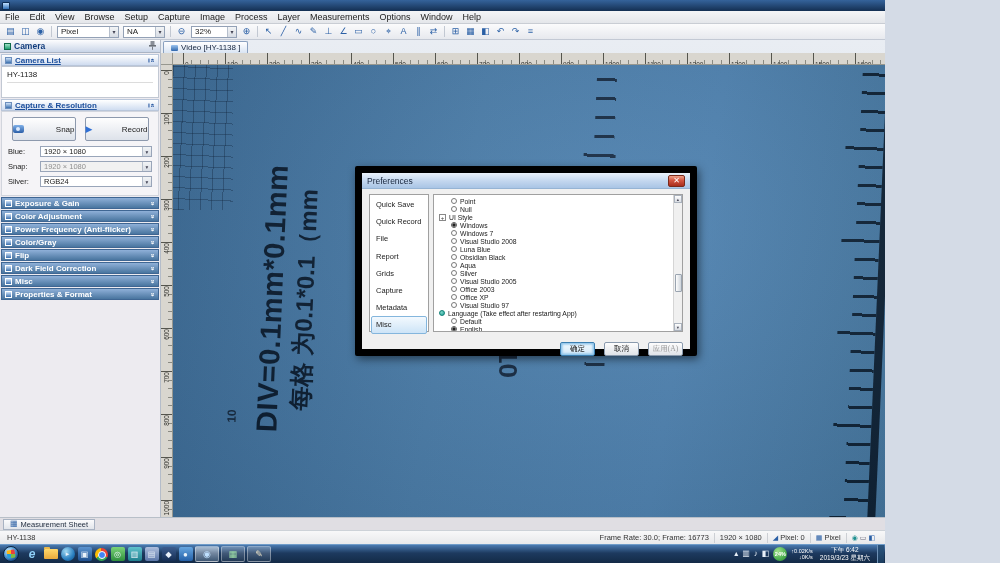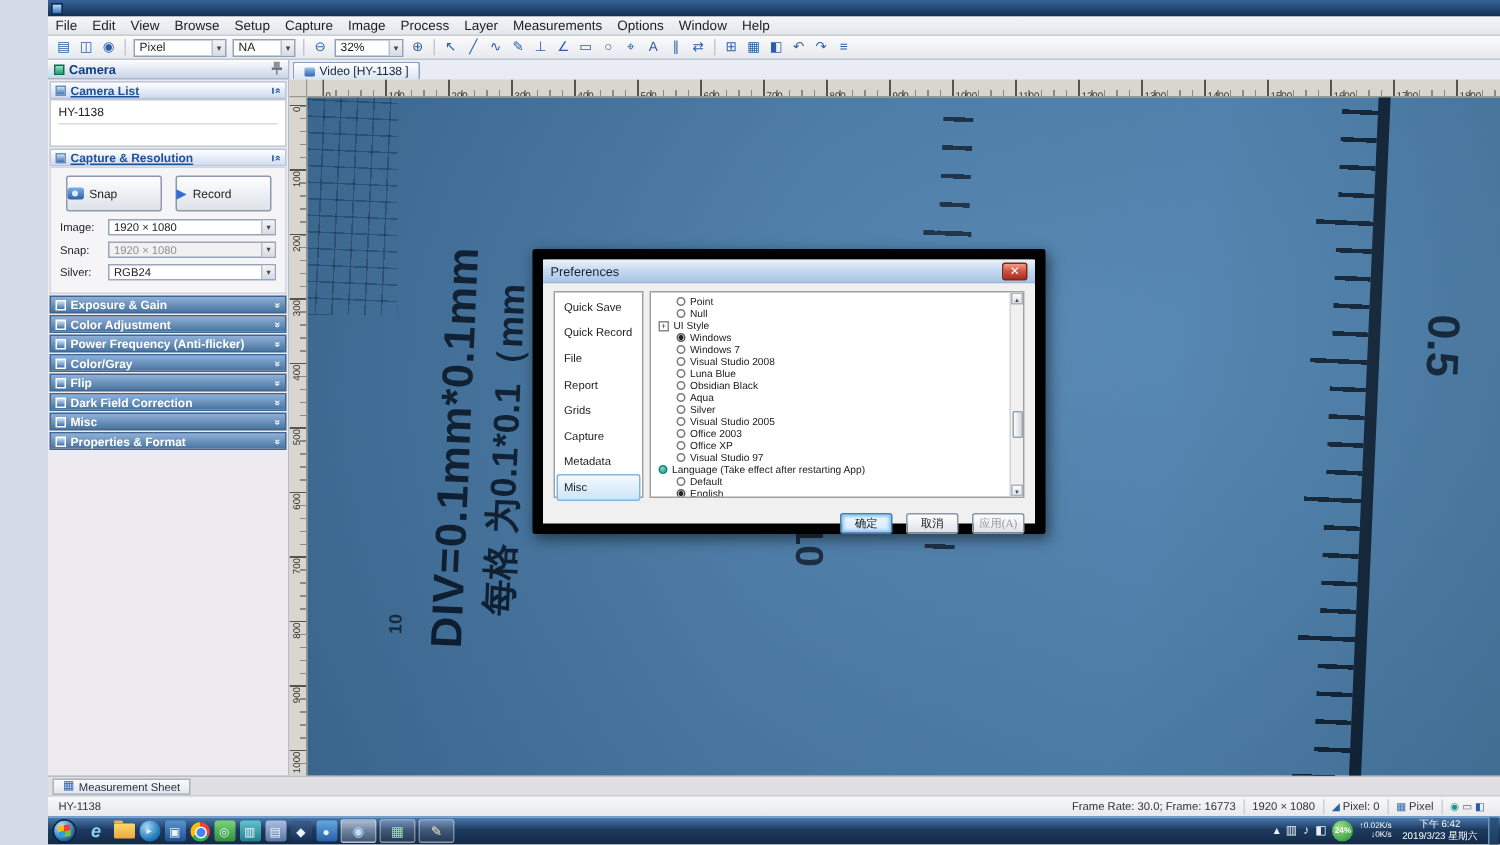--- a/index.html
+++ b/index.html
@@ -1,18 +1,18 @@
 <!DOCTYPE html>
 <html><head>
 <meta charset="utf-8">
 <style>
   * { box-sizing: border-box; margin: 0; padding: 0; }
   html,body { width:1000px; height:563px; overflow:hidden; }
   body { font-family:"Liberation Sans", sans-serif; position:relative; background:#d4dbe6; }
-  .app { width:1000px; height:563px; display:flex; flex-direction:column; position:relative;padding-left:32px; }
+  .app { width:885px; height:563px; display:flex; flex-direction:column; position:relative; }
   .rep { display:contents; }
 
   
   .titlebar { height:11px; background:linear-gradient(#35639b,#16declared 0%); background:linear-gradient(#35639b,#142f52); display:flex; align-items:center; padding-left:2px; }
   .app-ico { width:8px; height:8px; background:linear-gradient(#bfe0ff,#2f6fb4); border:1px solid #0d2d52; border-radius:1px; }
 
   
   .menubar { height:13px; background:linear-gradient(#f4f5f7,#e4e6ea); border-bottom:1px solid #c9cdd4; display:flex; align-items:center; font-size:9px; color:#1d1d1d; }
   .menu-item { padding:0 5px; line-height:13px; }
 
@@ -36,21 +36,21 @@
   .section-header.expanded { background:linear-gradient(#ffffff,#cfdcf0); color:#1b4e9b; border:1px solid #b9c6da;text-decoration:underline; }
   .section-header.collapsed { background:linear-gradient(#8fb0d8,#49759f); color:#fff; border:1px solid #3f6693; }
   .sec-ico { width:7px; height:7px; border:1px solid #fff; background:linear-gradient(#cfe2f8,#3a6fae); flex:none; }
   .section-header.expanded .sec-ico { border-color:#6d8fbd; }
   .chev { margin-left:auto; font-size:7px; line-height:7px; }
   .chev.up { transform:rotate(90deg); } .chev.down { transform:rotate(-90deg); }
   .camera-list-body { background:#fff; border:1px solid #c2c8d3; margin:0 1px; height:32px; padding:2px 5px; }
   .cl-item { border-bottom:1px solid #dcdcdc; padding:1px 0 3px; color:#222; }
   .capture-body { background:#f5f4f7; border:1px solid #d2d5dd; margin:0 1px; padding:5px 4px 4px; }
   .cap-buttons { display:flex; justify-content:center; gap:9px; margin-bottom:5px; }
-  .cap-btn { width:64px; height:24px; background:linear-gradient(#fefefe,#dde2ea); border:1px solid #8d99ad; border-radius:2px; display:flex; align-items:center; justify-content:flex-start; gap:4px; font-size:8px; color:#1c1c1c; }
+  .cap-btn { width:64px; height:24px; background:linear-gradient(#fefefe,#dde2ea); border:1px solid #8d99ad; border-radius:2px; display:flex; align-items:center; justify-content:space-between; gap:4px; font-size:8px; color:#1c1c1c; }
   .snap-ico { width:11px; height:8px; background:linear-gradient(#7fb0e8,#2b5fa8); border-radius:2px; position:relative; }
   .snap-ico::after { content:""; position:absolute; left:3.5px; top:2px; width:4px; height:4px; border-radius:50%; background:#dceafd; }
   .rec-ico { color:#2f6fd6; font-size:9px; line-height:9px; }
   .cap-field { display:flex; align-items:center; margin:4px 2px; }
   .cap-field label { width:32px; font-size:7.5px; color:#222; }
   .cap-combo { flex:1; height:11px; background:#fff; border:1px solid #99a5b9; display:flex; align-items:center; padding-left:3px; font-size:7.5px; color:#222; }
   .cap-combo.disabled { color:#8f8f8f; background:#f1f1f1; }
   .cap-combo .combo-arrow { margin-left:auto; width:9px; height:9px; background:linear-gradient(#f2f4f6,#d7dce4); border-left:1px solid #b6bfcc; font-size:5.5px; display:flex; align-items:center; justify-content:center; color:#445; }
   .sidebar-fill { flex:1; }
 
@@ -246,21 +246,21 @@
             <span>Snap</span>
           </div>
           <div class="cap-btn">
             <span class="rec-ico">▶</span>
             <span>Record</span>
           </div>
         </div>
         <div>
 
             <div class="cap-field">
-              <label>Image:</label>
+              <label>Blue:</label>
               <div class="cap-combo">
                 <span>1920 × 1080</span>
                 <span class="combo-arrow">▾</span>
               </div>
             </div>
 
             <div class="cap-field">
               <label>Snap:</label>
               <div class="cap-combo disabled">
                 <span>1920 × 1080</span>

